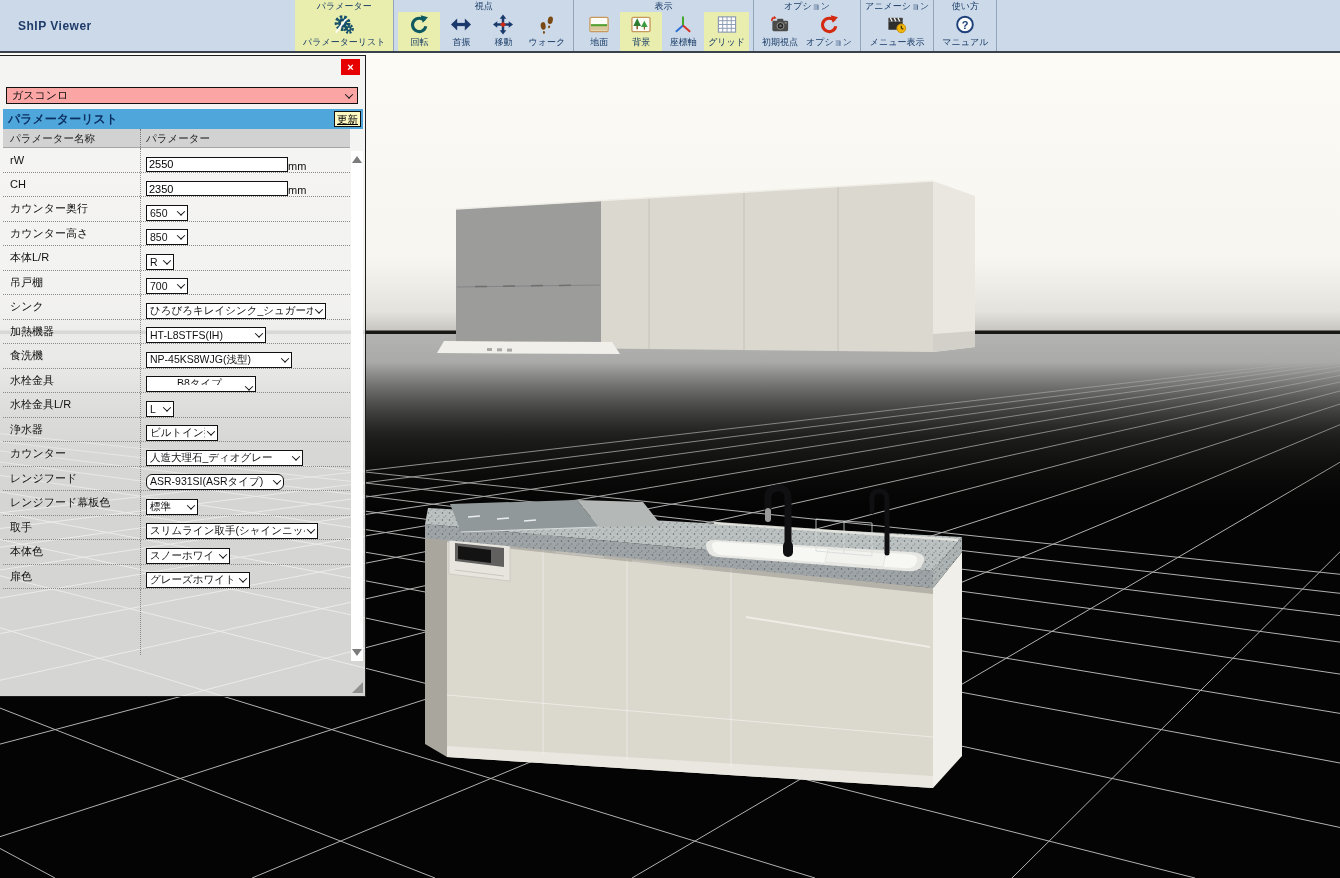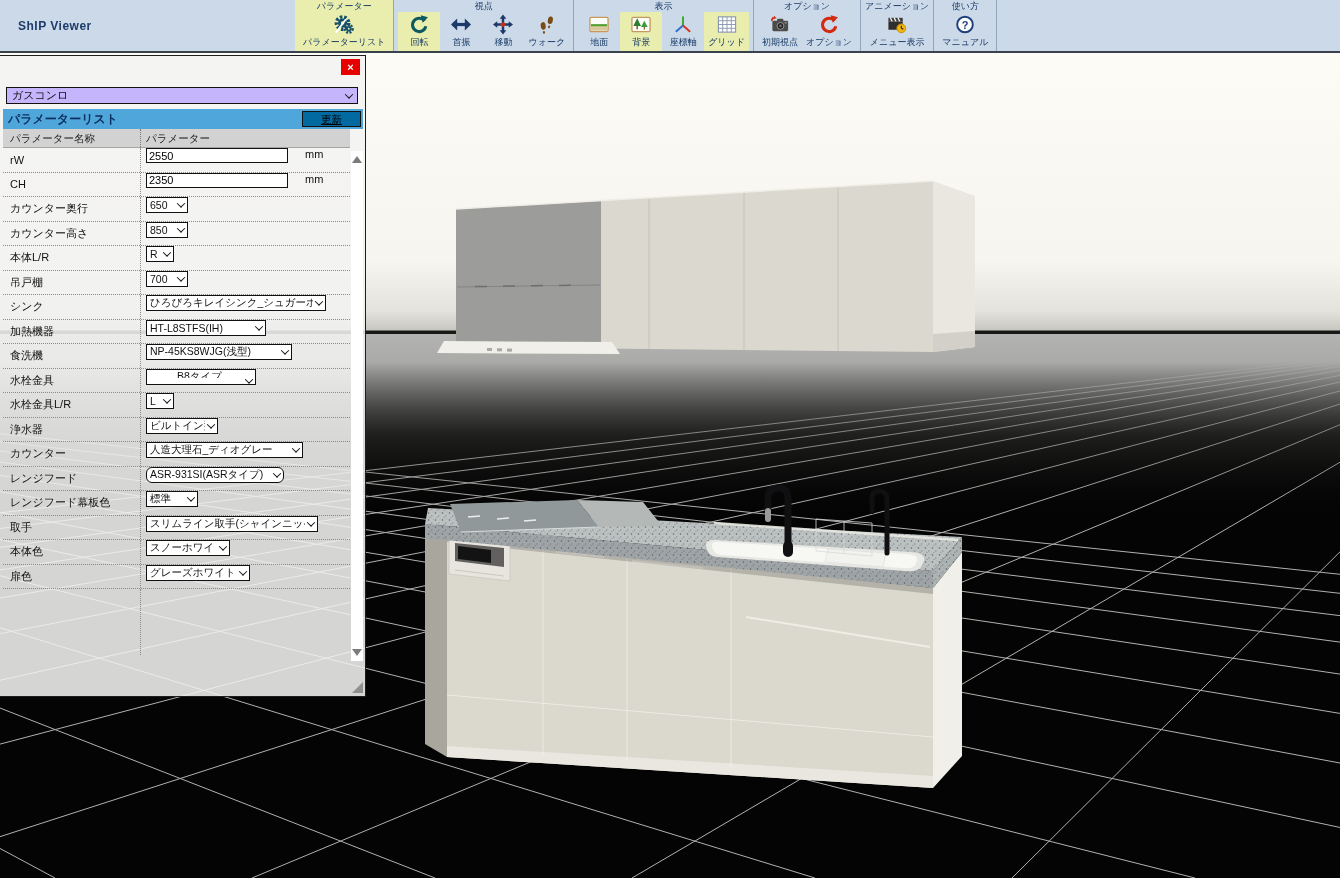--- a/index.html
+++ b/index.html
@@ -26,40 +26,40 @@
   .tb-btn .ticon{width:22px;height:21px;}
   .tb-btn .ticon svg{width:22px;height:21px;display:block;}
   .tb-btn .tlabel{font-size:9px;color:#173a66;white-space:nowrap;margin-top:1px;}
 
   
   .panel{position:absolute;left:0;top:55px;width:366px;height:642px;
          background:rgba(243,243,241,0.88);border:1px solid #1d1d1d;border-left:none;
          box-sizing:border-box;z-index:20;font-size:11px;color:#111;}
   .panel-close{position:absolute;top:3px;right:5px;width:19px;height:16px;background:#e60000;
                color:#fff;font-weight:bold;font-size:11px;line-height:16px;text-align:center;cursor:pointer;}
-  .preset-select{position:absolute;top:31px;left:6px;right:7px;height:15px;background:#c4b5fd;
+  .preset-select{position:absolute;top:31px;left:6px;right:7px;height:15px;background:#fca5a5;
                  border:1px solid #111;display:flex;align-items:center;padding:0 5px;cursor:pointer;}
   .chev{flex:none;width:5px;height:5px;border-left:1.6px solid #111;border-bottom:1.6px solid #111;
         transform:rotate(-45deg) translate(1px,-1px);margin-left:auto;}
   .panel-header{position:absolute;top:53px;left:3px;right:2px;height:20px;background:#4fa6da;
                 display:flex;align-items:center;padding-left:5px;box-sizing:border-box;}
   .panel-header .ph-title{font-weight:bold;font-size:12px;color:#0c2f62;}
-  .upd-btn{margin-left:auto;margin-right:2px;height:16px;font-size:10.5px;background:#0369a1;
-           border:1px solid #111;padding:0 18px;line-height:13px;cursor:pointer;
+  .upd-btn{margin-left:auto;margin-right:2px;height:16px;font-size:10.5px;background:#fef9c3;
+           border:1px solid #111;padding:0 2px;line-height:13px;cursor:pointer;
            font-family:"Liberation Sans","DejaVu Sans",sans-serif;text-decoration:underline;}
   .table-head{position:absolute;top:73px;left:3px;right:15px;height:19px;background:#d2d2d2;
               border-bottom:1px solid #a5a5a5;display:flex;box-sizing:border-box;}
   .table-head .c1{width:137px;padding-left:7px;line-height:18px;font-size:10.5px;color:#222;box-sizing:border-box;}
   .table-head .c2{flex:1;padding-left:5px;line-height:18px;font-size:10.5px;color:#222;
                   border-left:1px dotted #777;box-sizing:border-box;}
   #param-rows{position:absolute;top:92px;left:3px;right:15px;}
   .prow{height:24.5px;display:flex;border-bottom:1px dotted #8a8a8a;align-items:center;box-sizing:border-box;}
   .plabel{width:137px;padding-left:7px;box-sizing:border-box;white-space:nowrap;overflow:hidden;}
   .pval{flex:1;height:100%;border-left:1px dotted #8a8a8a;padding-left:5px;display:flex;
-        align-items:flex-start;gap:17px;box-sizing:border-box;}
+        align-items:flex-end;gap:0;box-sizing:border-box;}
   .pinput{width:142px;height:15px;border:1px solid #111;font-size:11px;padding:0 2px;background:#fff;
           box-sizing:border-box;font-family:"Liberation Sans","DejaVu Sans",sans-serif;}
   .punit{font-size:11px;}
   .sel{height:16px;border:1px solid #111;background:#fff;display:inline-flex;align-items:center;
        padding:0 3px;box-sizing:border-box;font-size:10.5px;white-space:nowrap;overflow:hidden;cursor:pointer;}
   .seltext{overflow:hidden;white-space:nowrap;margin-right:3px;}
   .rows-tail{position:relative;height:66px;}
   .rows-tail::before{content:"";position:absolute;left:137px;top:0;bottom:0;border-left:1px dotted #8a8a8a;}
   .vscroll{position:absolute;top:95px;right:2px;width:12px;height:510px;background:#fff;}
   .tri{position:absolute;left:1px;width:0;height:0;border-left:5px solid transparent;border-right:5px solid transparent;}

